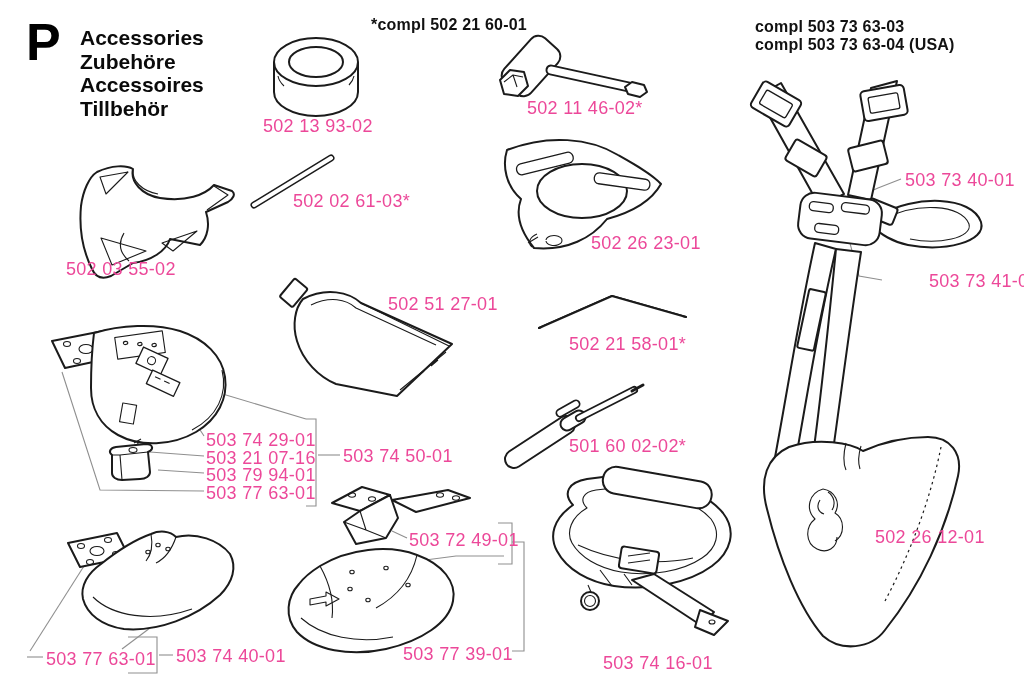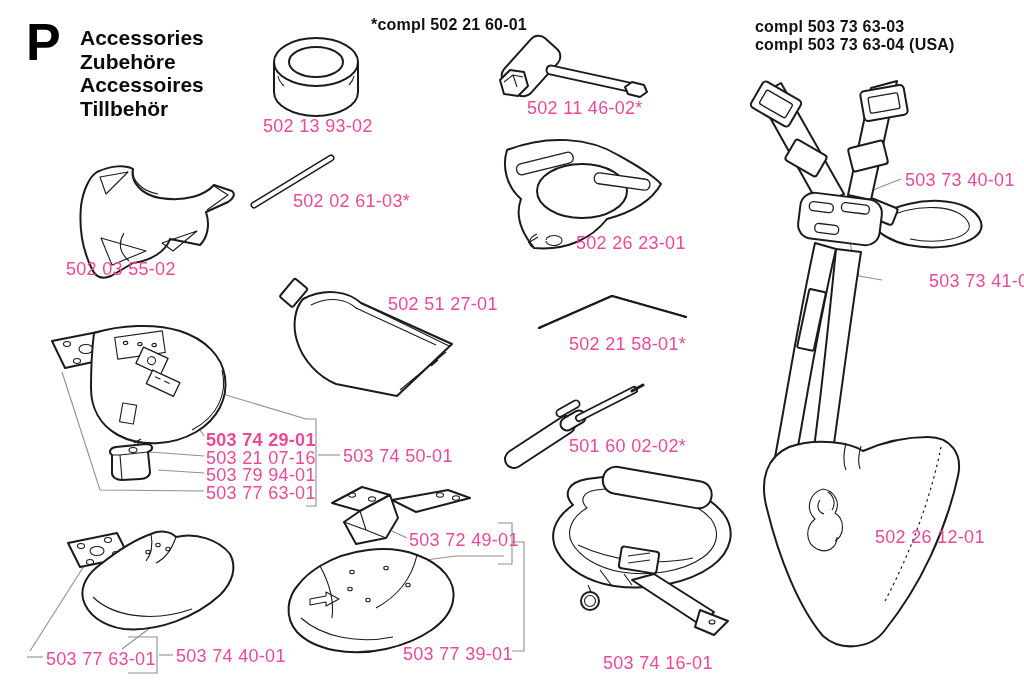--- a/index.html
+++ b/index.html
@@ -278,28 +278,28 @@
     <div class="title-line">Accessoires</div>
     <div class="title-line">Tillbehör</div>
   </div>
   <div class="note" style="left:351px;top:16px;margin-left:20px;">*compl 502 21 60-01</div>
   <div class="note" style="left:755px;top:18px;">compl 503 73 63-03</div>
   <div class="note" style="left:755px;top:36px;">compl 503 73 63-04 (USA)</div>
 
   <div class="lbl" style="left:263px;top:116px;">502 13 93-02</div>
   <div class="lbl" style="left:527px;top:98px;">502 11 46-02*</div>
   <div class="lbl" style="left:293px;top:191px;">502 02 61-03*</div>
-  <div class="lbl" style="left:576px;top:233px;">502 26 23-01</div>
+  <div class="lbl" style="left:591px;top:233px;">502 26 23-01</div>
   <div class="lbl" style="left:66px;top:259px;">502 03 55-02</div>
   <div class="lbl" style="left:388px;top:294px;text-align:center;">502 51 27-01</div>
   <div class="lbl" style="left:569px;top:334px;">502 21 58-01*</div>
   <div class="lbl" style="left:569px;top:436px;">501 60 02-02*</div>
   <div class="lbl" style="left:905px;top:170px;">503 73 40-01</div>
   <div class="lbl" style="left:929px;top:271px;">503 73 41-02</div>
-  <div class="lbl" style="left:206px;top:430px;font-weight:bold;">503 74 29-01</div>
+  <div class="lbl" style="left:206px;top:430px;">503 74 29-01</div>
   <div class="lbl" style="left:206px;top:448px;">503 21 07-16</div>
   <div class="lbl" style="left:206px;top:465px;">503 79 94-01</div>
   <div class="lbl" style="left:206px;top:483px;">503 77 63-01</div>
   <div class="lbl" style="left:343px;top:446px;">503 74 50-01</div>
   <div class="lbl" style="left:409px;top:530px;">503 72 49-01</div>
   <div class="lbl" style="left:46px;top:649px;">503 77 63-01</div>
   <div class="lbl" style="left:176px;top:646px;">503 74 40-01</div>
   <div class="lbl" style="left:403px;top:644px;">503 77 39-01</div>
   <div class="lbl" style="left:603px;top:653px;">503 74 16-01</div>
   <div class="lbl" style="left:875px;top:527px;">502 26 12-01</div>

